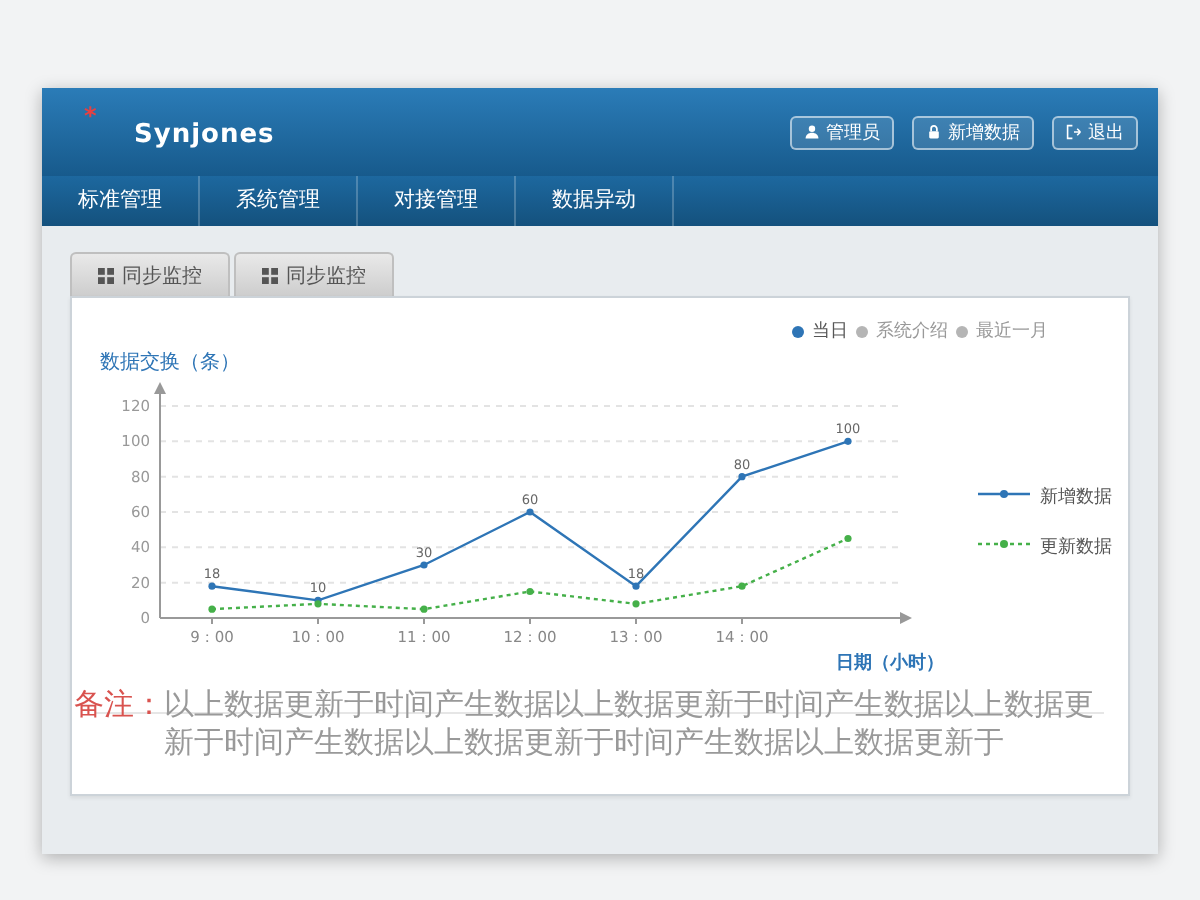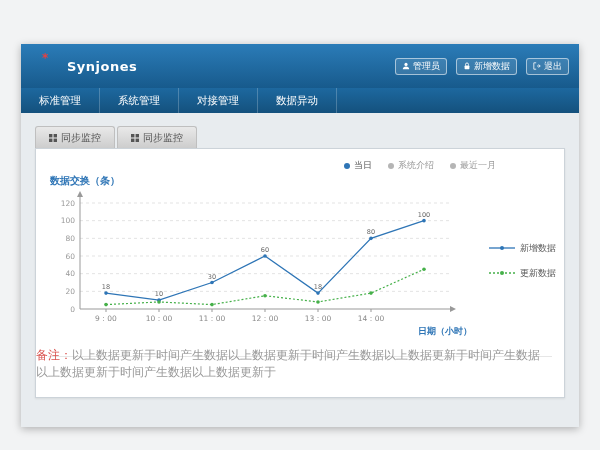--- a/index.html
+++ b/index.html
@@ -27,32 +27,32 @@
   .nav-item.active{background:rgba(0,0,0,.18);}
   
   .content{height:314px;background:#e8ecef;padding-top:13px;box-sizing:border-box;}
   .tabs{margin-left:14px;display:flex;gap:2px;height:22px;}
   .tab{display:flex;align-items:center;gap:4px;padding:0 13px;font-size:10px;cursor:pointer;
        border-radius:3px 3px 0 0;background:linear-gradient(180deg,#e9e9e9,#cdcdcd);
        color:#555;border:1px solid #bfbfbf;border-bottom:none;box-sizing:border-box;}
   .tab.active{background:linear-gradient(180deg,#4090ca,#2a72ae);color:#fff;border-color:#2a72ae;}
   .panel{margin:0 14px;height:250px;background:#fff;border:1px solid #ccd3d9;position:relative;
          box-sizing:border-box;box-shadow:0 1px 2px rgba(0,0,0,.08);}
-  .range-legend{position:absolute;top:10px;right:68px;display:flex;gap:16px;align-items:center;
+  .range-legend{position:absolute;top:10px;right:40px;display:flex;gap:4px;align-items:center;
                 font-size:9px;color:#999;}
   .rl-item{display:flex;align-items:center;gap:4px;cursor:pointer;}
   .rl-dot{width:6px;height:6px;border-radius:50%;background:#b5b5b5;display:inline-block;}
   .rl-item.first .rl-label{color:#555;}
-  .ylabel{position:absolute;top:25px;left:14px;font-size:10px;font-weight:bold;color:#2e75b6;}
+  .ylabel{position:absolute;top:25px;left:14px;font-size:10px;font-weight:normal;color:#2e75b6;}
   .chart-row{position:absolute;top:42px;left:10px;right:8px;display:flex;}
   .series-legend{margin-left:auto;margin-top:51px;display:flex;flex-direction:column;gap:12px;
                  font-size:9px;color:#555;}
   .sl-item{display:flex;align-items:center;gap:5px;}
   .divider{position:absolute;left:12px;right:12px;bottom:40px;border-top:1px solid #e6e6e6;}
-  .note{position:absolute;bottom:16px;left:0;right:16px;font-size:12px;color:#999;}
+  .note{position:absolute;bottom:16px;left:0;right:16px;text-align:center;font-size:15px;color:#999;}
   .note-label{color:#d9534f;}
   svg text{font-family:"DejaVu Sans","Liberation Sans",sans-serif;}
 </style>
 </head>
 <body>
 
 <div class="app">
 
   <div class="header">
     <div class="logo">

